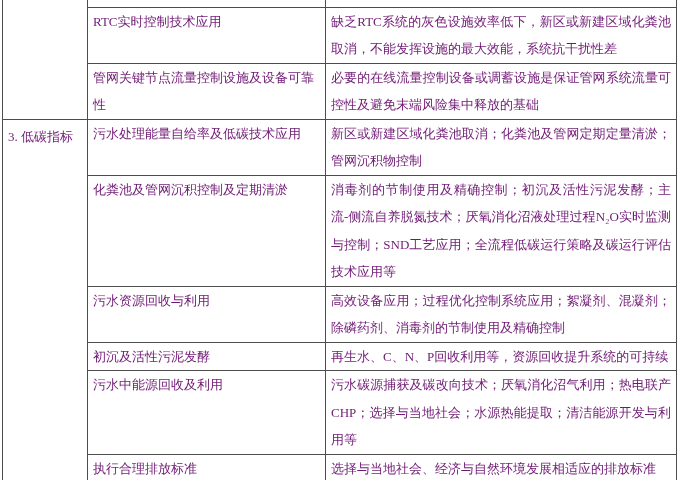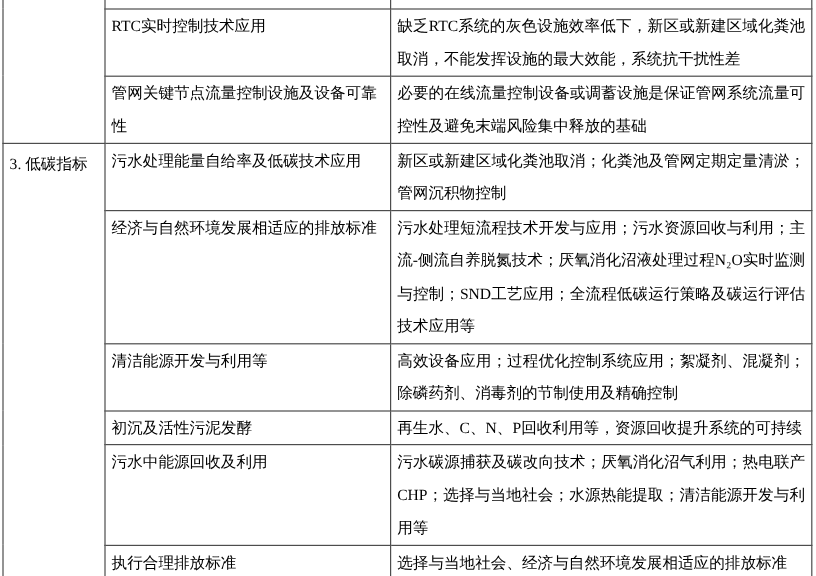--- a/index.html
+++ b/index.html
@@ -21,21 +21,21 @@
     width: 674px;
     border-collapse: collapse;
     table-layout: fixed;
   }
   td {
     border: 1px solid #4d4d4d;
     vertical-align: top;
     padding: 0 5px;
     font-size: 13px;
     line-height: 27.5px;
-    color: #000000;
+    color: #701a75;
     overflow: hidden;
     word-break: break-all;
   }
   td.desc {
     text-align: justify;
     text-justify: inter-ideograph;
   }
   td.cat {
     padding-top: 3px;
   }
@@ -69,26 +69,26 @@
     <td class="desc">必要的在线流量控制设备或调蓄设施是保证管网系统流量可控性及避免末端风险集中释放的基础</td>
   </tr>
 
   <tr style="height:55px">
     <td class="cat" rowspan="7">3. 低碳指标</td>
     <td>污水处理能量自给率及低碳技术应用</td>
     <td class="desc">新区或新建区域化粪池取消；化粪池及管网定期定量清淤；管网沉积物控制</td>
   </tr>
 
   <tr style="height:110px">
-    <td>经济与自然环境发展相适应的排放标准</td>
-    <td class="desc">污水处理短流程技术开发与应用；污水资源回收与利用；主流-侧流自养脱氮技术；厌氧消化沼液处理过程N₂O实时监测与控制；SND工艺应用；全流程低碳运行策略及碳运行评估技术应用等</td>
+    <td>化粪池及管网沉积控制及定期清淤</td>
+    <td class="desc">消毒剂的节制使用及精确控制；初沉及活性污泥发酵；主流-侧流自养脱氮技术；厌氧消化沼液处理过程N₂O实时监测与控制；SND工艺应用；全流程低碳运行策略及碳运行评估技术应用等</td>
   </tr>
 
   <tr style="height:56px">
-    <td>清洁能源开发与利用等</td>
+    <td>污水资源回收与利用</td>
     <td class="desc">高效设备应用；过程优化控制系统应用；絮凝剂、混凝剂；除磷药剂、消毒剂的节制使用及精确控制</td>
   </tr>
 
   <tr style="height:28px">
     <td>初沉及活性污泥发酵</td>
     <td class="desc">再生水、C、N、P回收利用等，资源回收提升系统的可持续</td>
   </tr>
 
   <tr style="height:56px">
     <td>污水中能源回收及利用</td>

